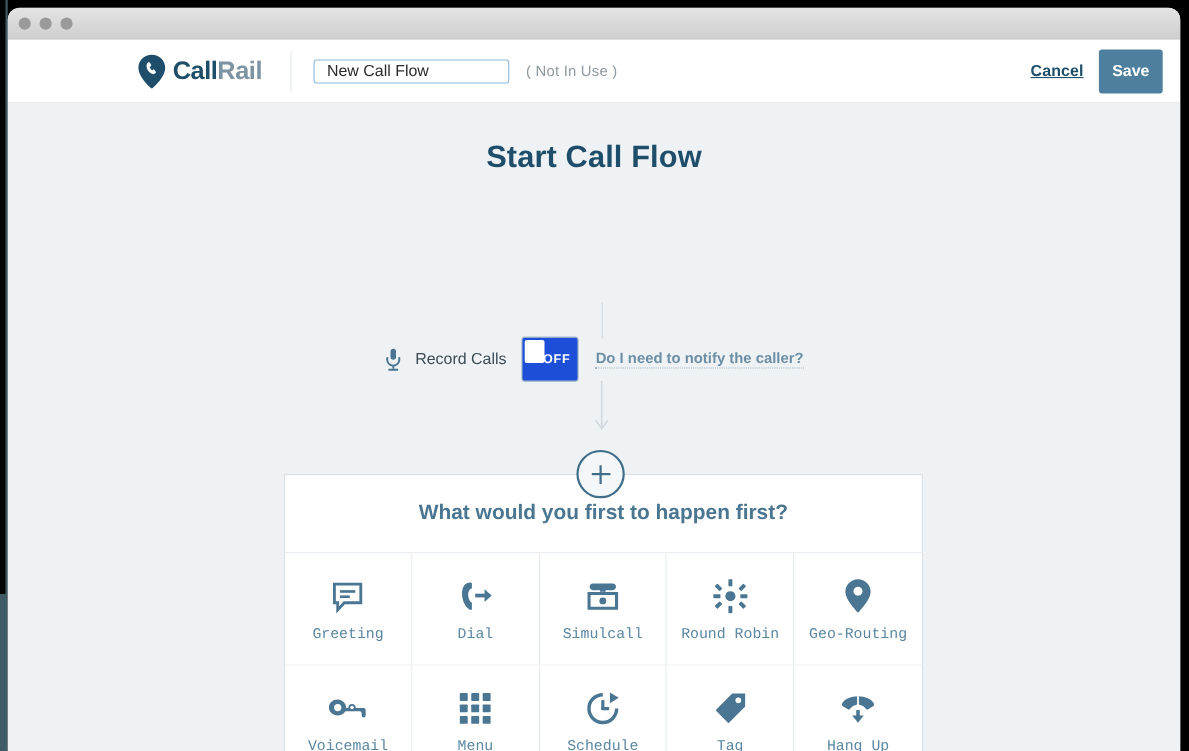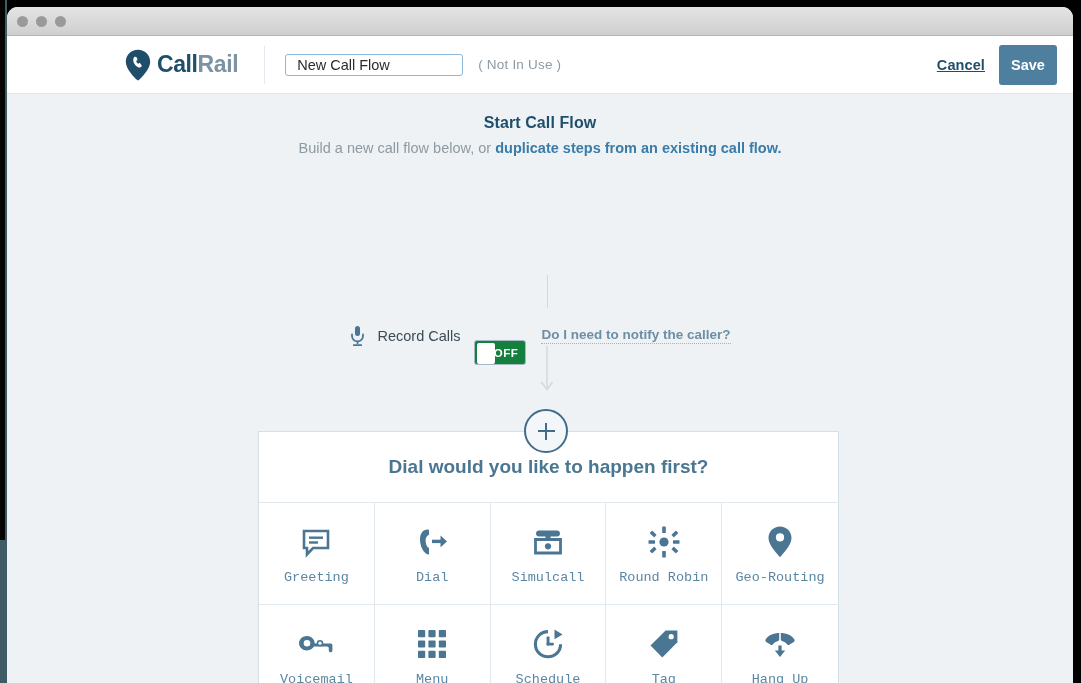--- a/index.html
+++ b/index.html
@@ -122,22 +122,22 @@
   
   #canvas {
     position: relative;
     height: 588px;
     background: #eef2f5;
   }
 
   #page-title {
     text-align: center;
     margin: 0;
-    padding-top: 20px;
-    font-size: 16px;
+    padding-top: 33px;
+    font-size: 28px;
     font-weight: bold;
     color: #1f4e6b;
     letter-spacing: 0.1px;
   }
   #page-subtitle {
     text-align: center;
     margin: 8px 0 0 0;
     font-size: 14.5px;
     color: #8d9aa3;
   }
@@ -167,28 +167,27 @@
     gap: 0;
   }
   #mic-icon { margin-right: 11px; display: flex; align-items: center; }
   #record-label {
     font-size: 14.5px;
     color: #3c4b54;
     margin-right: 14px;
   }
   #record-toggle {
     position: relative;
-    width: 52px; height: 25px;
-    background: #15803d;
+    width: 52px; height: 41px;
+    background: #1d4ed8;
     border: 1px solid #a5bac7;
     border-radius: 3px;
     cursor: pointer;
     display: flex;
     align-items: center;
-    margin-top: 34px;
   }
   #toggle-knob {
     position: absolute;
     left: 2px; top: 2px;
     width: 18px; height: 21px;
     background: #ffffff;
     border-radius: 2px;
   }
   #toggle-label {
     position: absolute;
@@ -321,23 +320,20 @@
       <div id="header-right">
         <span id="cancel-link">Cancel</span>
         <button id="save-button">Save</button>
       </div>
     </div>
 
     <div id="canvas">
 
       <h1 id="page-title">Start Call Flow</h1>
 
-      <p id="page-subtitle">
-        <span>Build a new call flow below, or </span><span id="duplicate-link">duplicate steps from an existing call flow.</span>
-      </p>
 
       <div class="connector-line" id="conn-1"></div>
 
       <div id="record-row">
 
         <span id="mic-icon">
           <svg width="17" height="22" viewBox="0 0 17 22">
             <rect x="6" y="1" width="5" height="10" rx="2.5" fill="#4a7693"></rect>
             <path d="M3 9.5 L3 11 C3 14 5.4 16.4 8.5 16.4 C11.6 16.4 14 14 14 11 L14 9.5" stroke="#4a7693" stroke-width="1.8" fill="none" stroke-linecap="round"></path>
             <rect x="7.7" y="16" width="1.7" height="3.2" fill="#4a7693"></rect>
@@ -362,21 +358,21 @@
         </svg>
       </div>
 
       <div id="plus-button">
         <span class="bar-h"></span>
         <span class="bar-v"></span>
       </div>
 
       <div id="option-card">
 
-        <div id="card-question">Dial would you like to happen first?</div>
+        <div id="card-question">What would you first to happen first?</div>
 
         <div class="option-row">
 
           <div class="option-cell">
             <span class="option-icon">
               <svg width="32" height="32" viewBox="0 0 32 32">
                 <path d="M4 5 H28 V22 H13 L7 28.5 V22 H4 Z" fill="none" stroke="#4a7693" stroke-width="2.6" stroke-linejoin="miter"></path>
                 <rect x="9" y="10.5" width="14" height="2.4" fill="#4a7693"></rect>
                 <rect x="9" y="15.3" width="9" height="2.4" fill="#4a7693"></rect>
               </svg>

